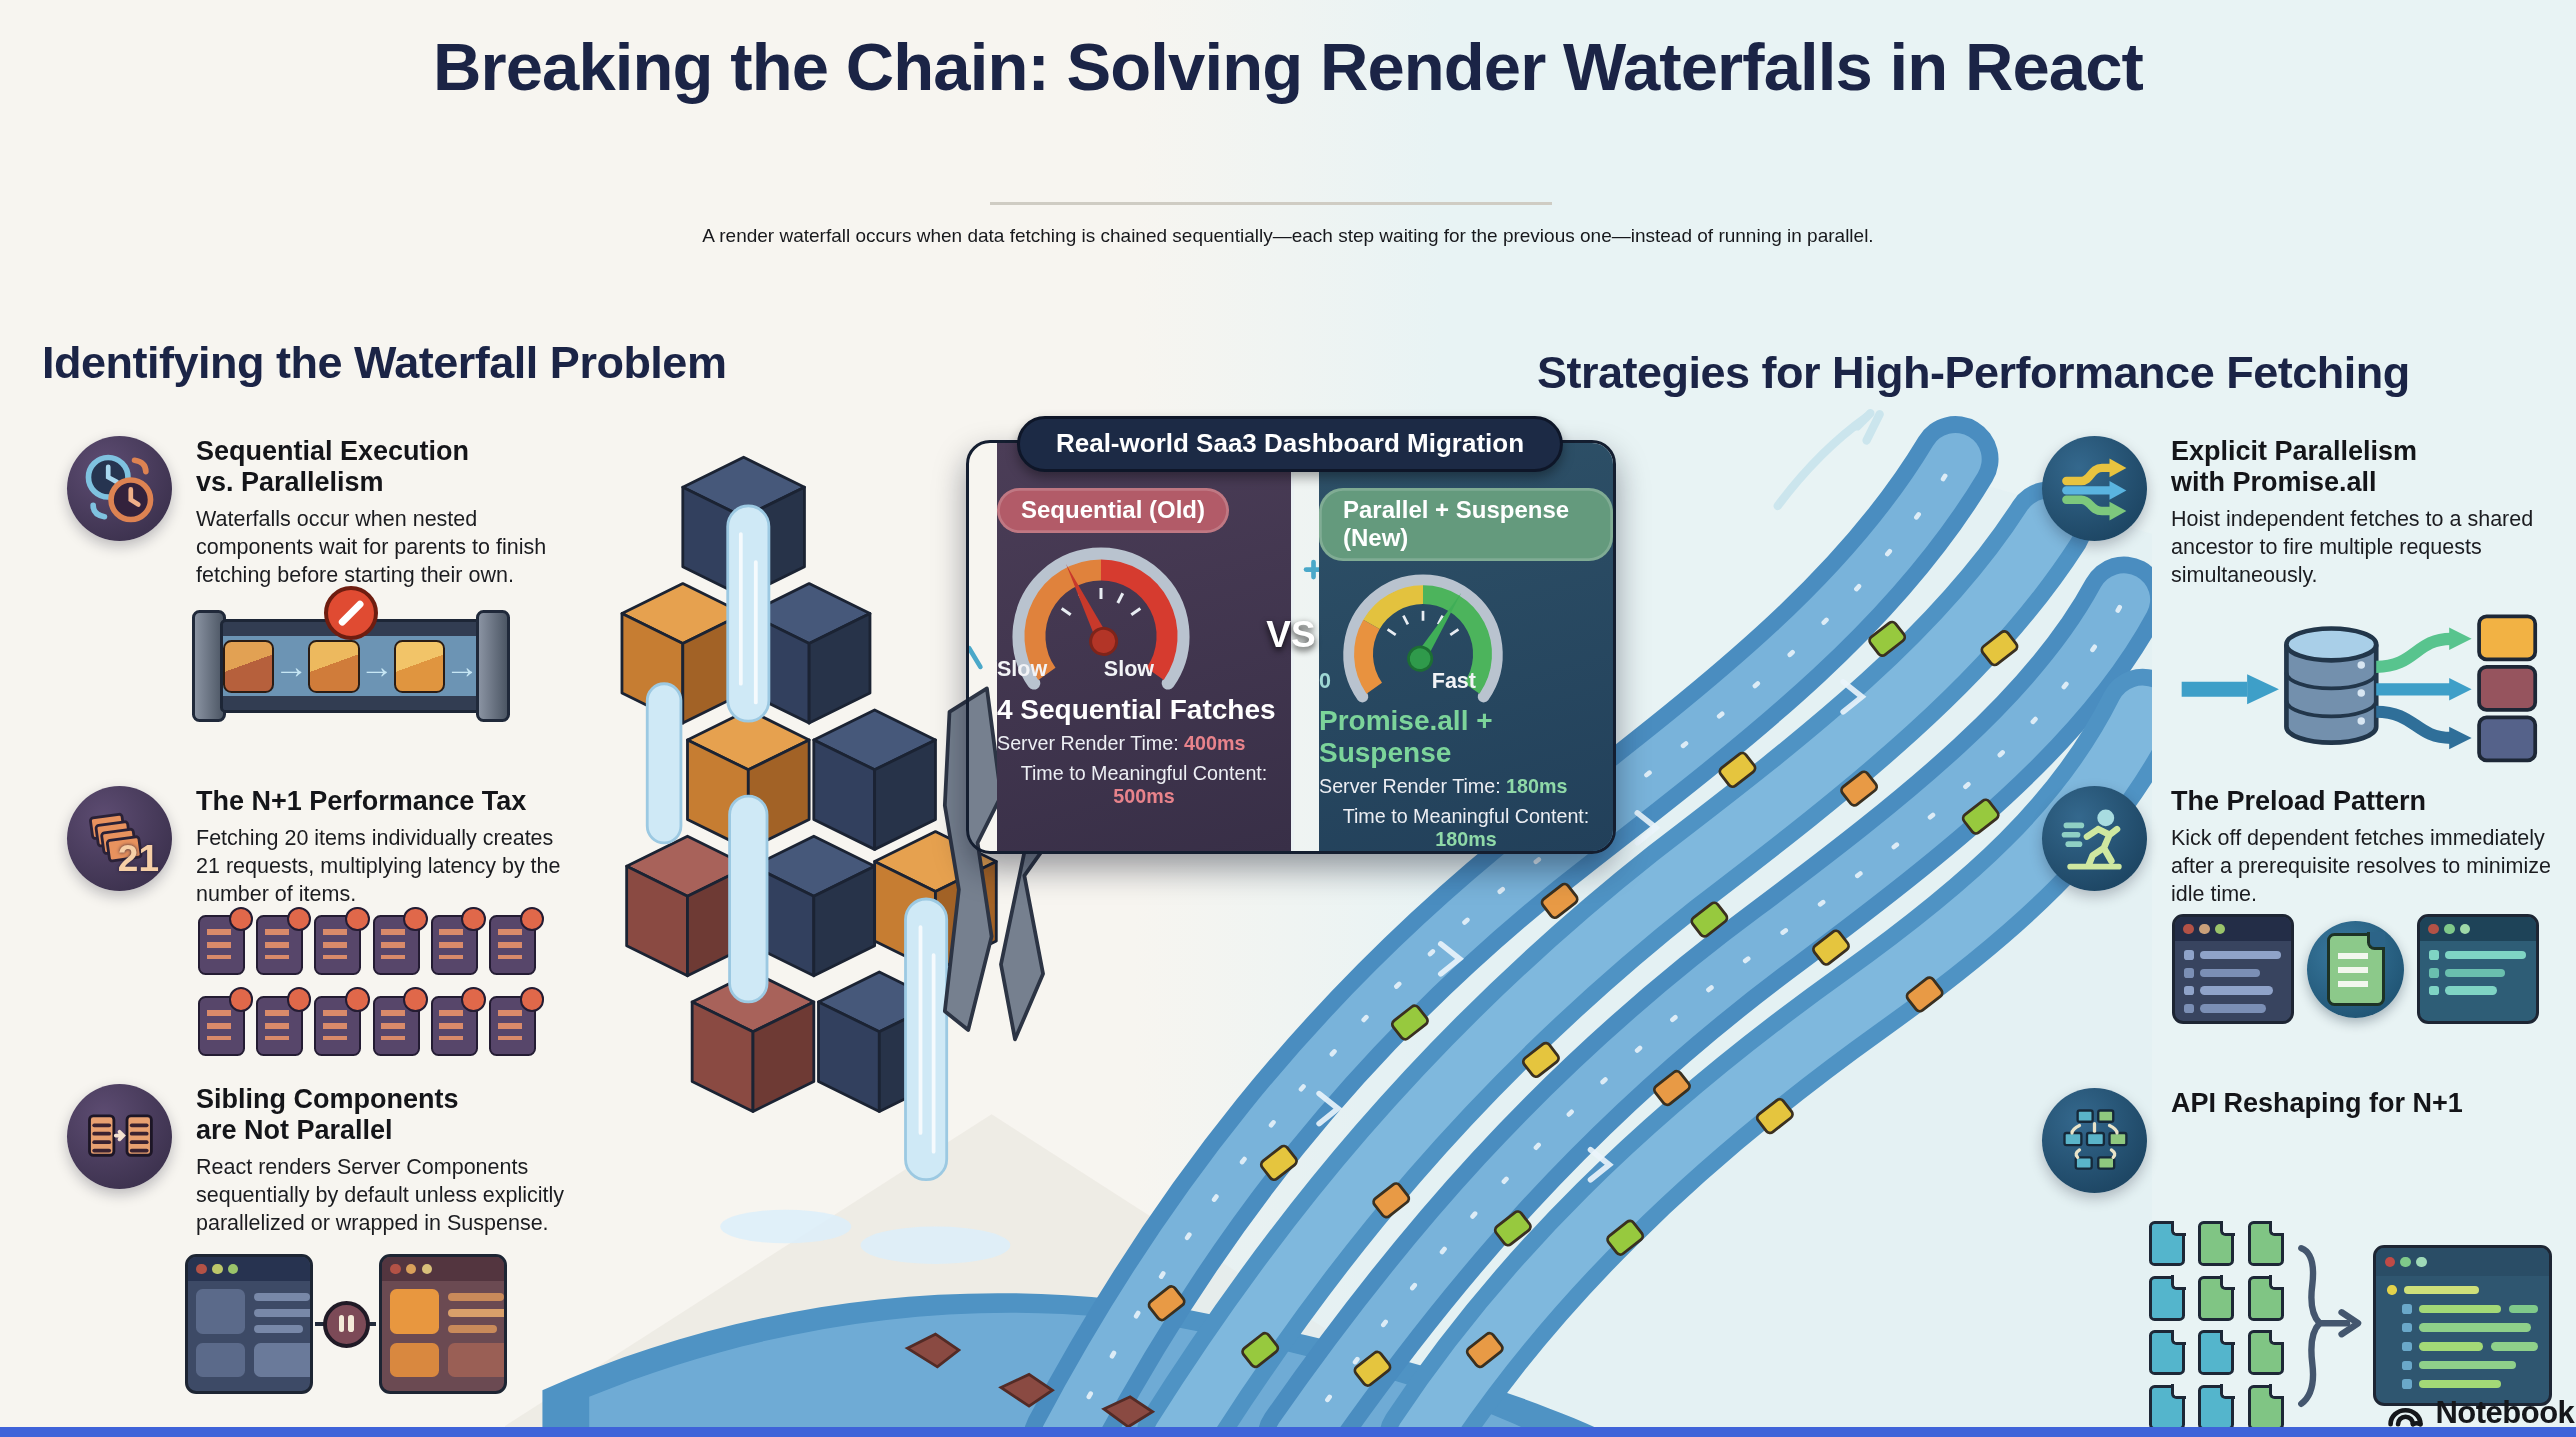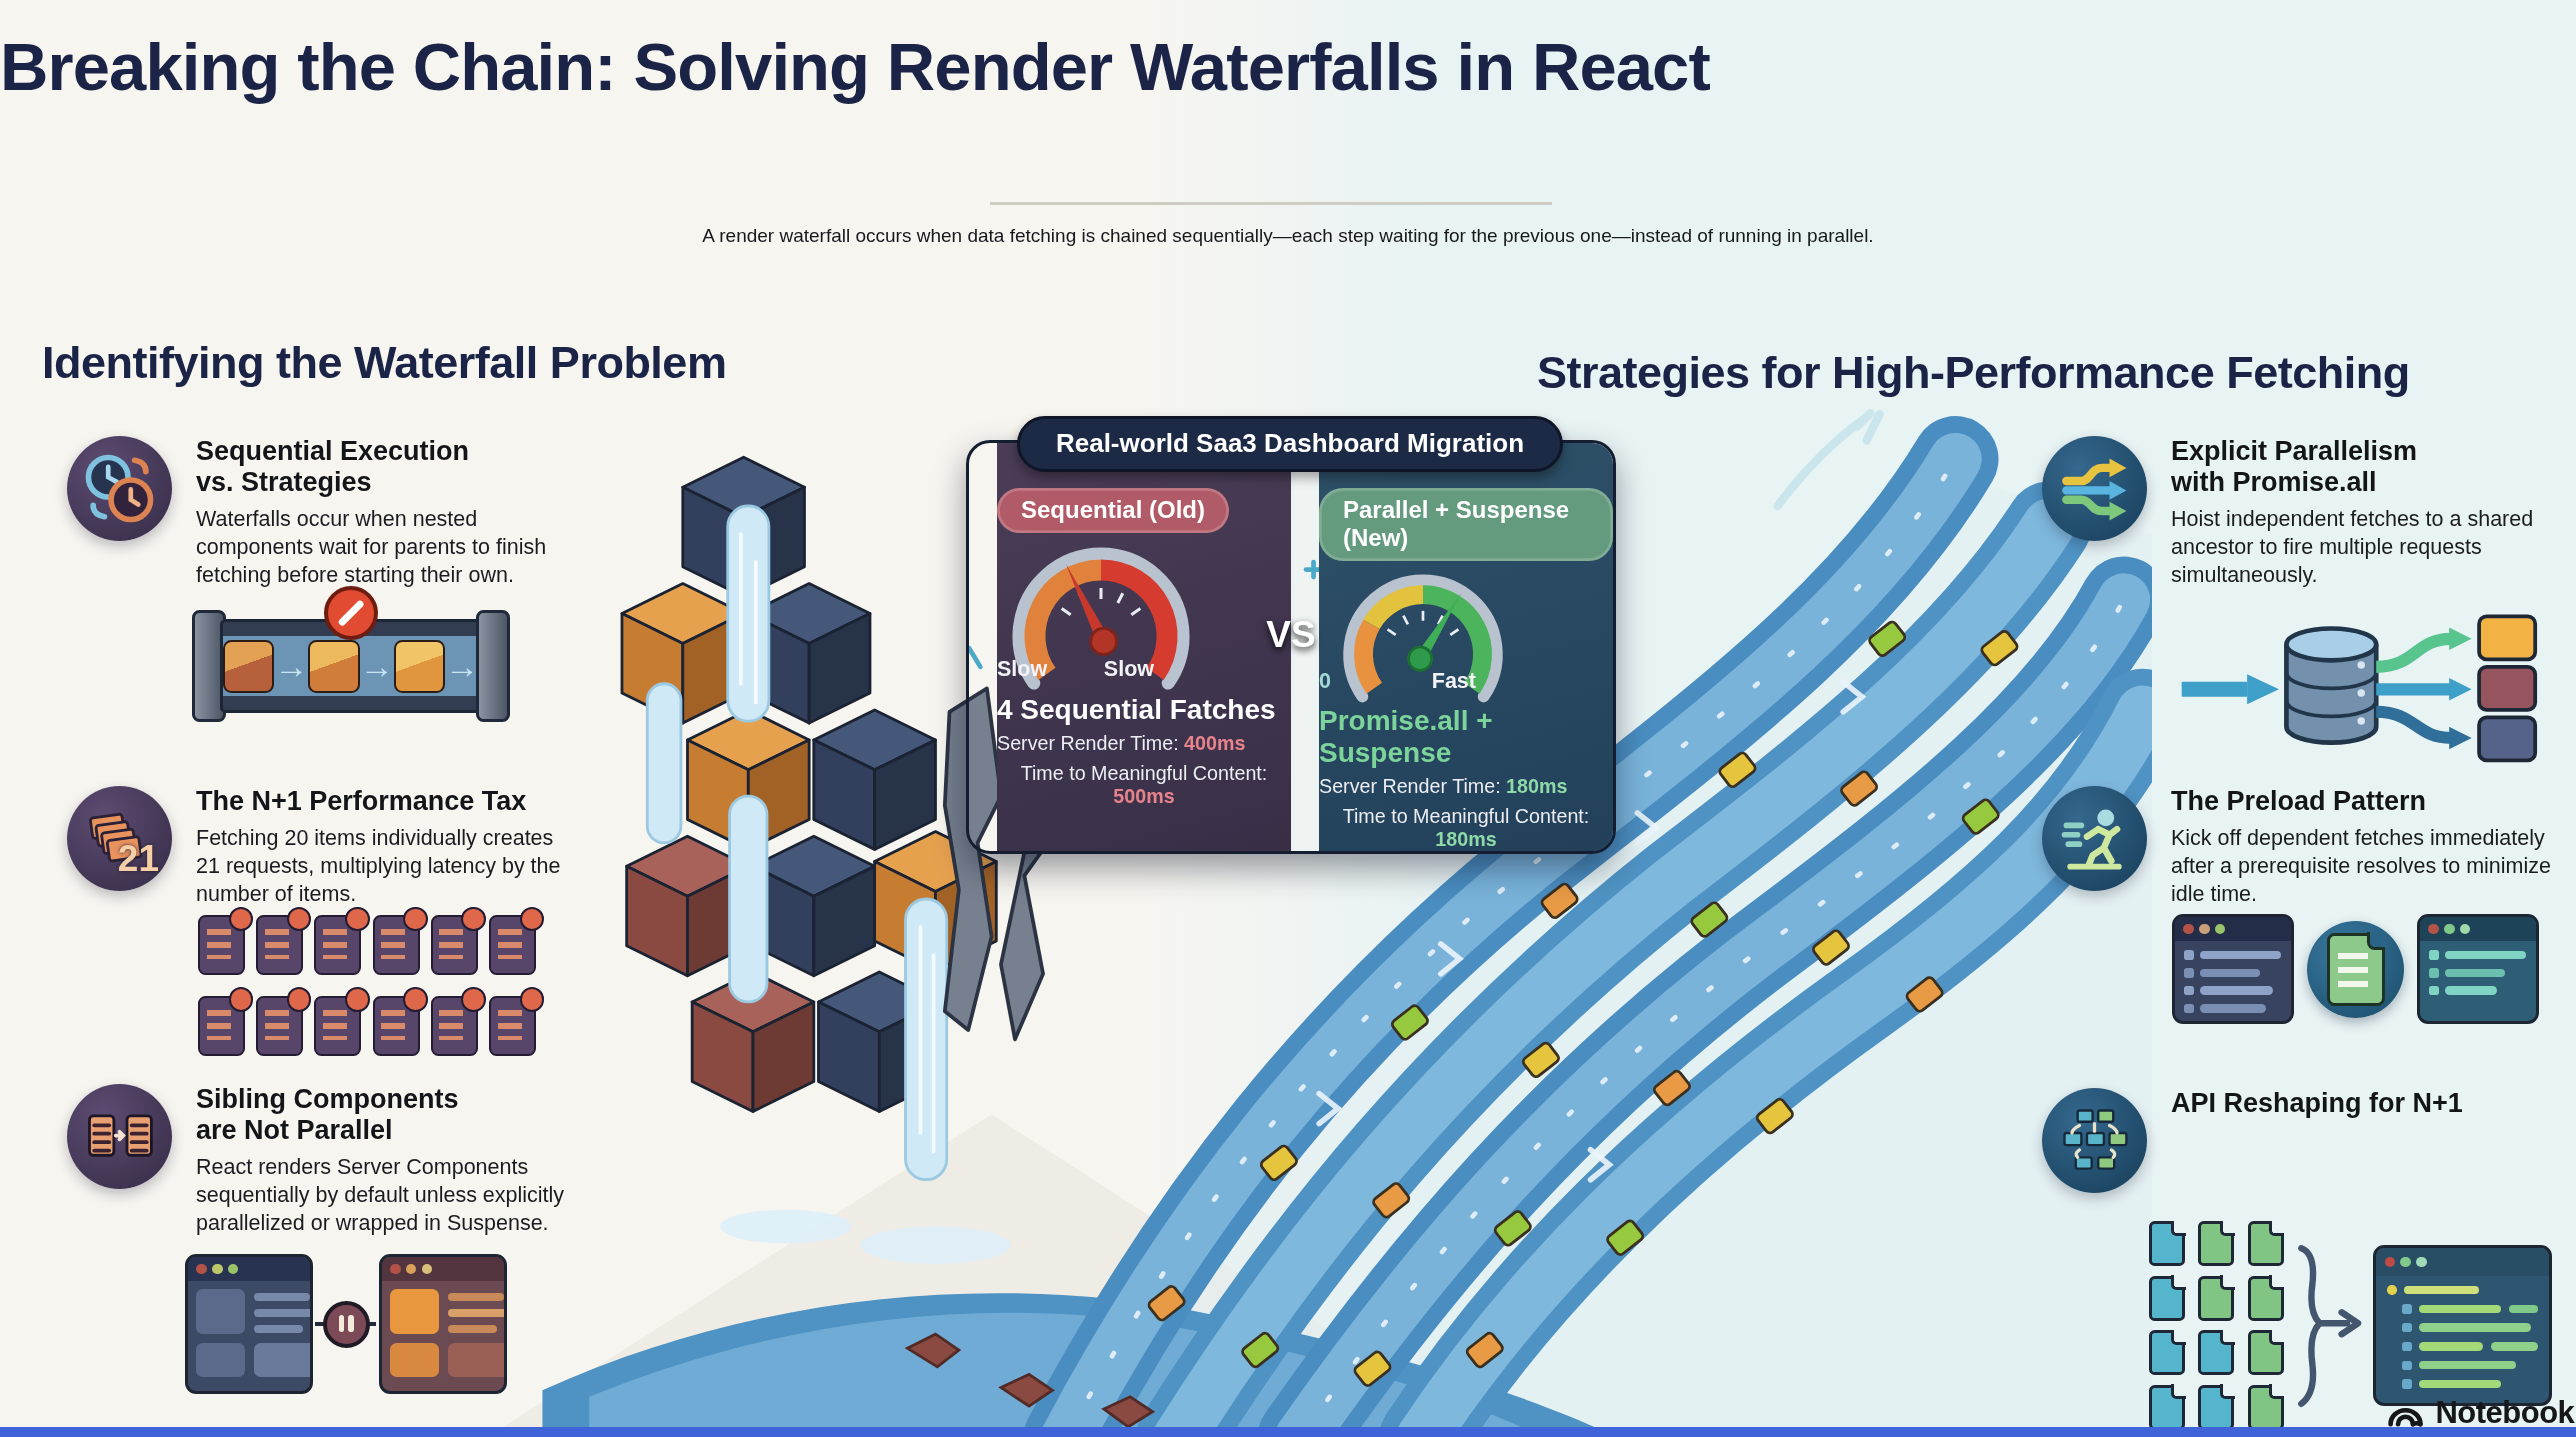--- a/index.html
+++ b/index.html
@@ -1,20 +1,20 @@
 <!DOCTYPE html>
 <html style="font-size:15px"><head>
 <meta charset="utf-8">
 <style>
   html,body{margin:0;padding:0;background:#e8e8e8;}
   .canvas{position:relative;width:2576px;height:1438px;overflow:hidden;
     font-family:"Liberation Sans",sans-serif;
     background:linear-gradient(90deg,#f7f5f0 0%,#f7f5f0 44%,#e8f3f4 56%,#e8f3f4 100%);}
   
-  .main-title{position:absolute;top:28px;left:0;width:100%;text-align:left;
+  .main-title{position:absolute;top:28px;left:0;width:100%;text-align:center;
     font-size:67px;font-weight:bold;color:#1b2446;letter-spacing:-0.9px;}
   .title-divider{position:absolute;top:202px;left:990px;width:562px;height:2.8px;background:#cfccc3;}
   .subtitle{position:absolute;left:0;width:100%;text-align:center;font-size:19px;color:#17181c;}
   .sub1{top:225px;}  .sub2{top:266px;}
   
   .section-heading{position:absolute;font-size:45px;font-weight:bold;color:#1b2446;letter-spacing:-0.5px;z-index:3;}
   .sh-left{left:42px;top:337px;}  .sh-right{left:1537px;top:347px;}
   
   .feature{position:absolute;display:flex;gap:24px;z-index:3;}
   .feature-icon{width:105px;height:105px;border-radius:50%;flex:none;
@@ -304,21 +304,21 @@
         <circle cx="30" cy="30" r="21" fill="#263450" stroke="#7fc2e0" stroke-width="6"></circle>
         <path d="M30 19 V30 L39 35" stroke="#a8d8ef" stroke-width="5" fill="none" stroke-linecap="round"></path>
         <circle cx="54" cy="54" r="21" fill="#33223c" stroke="#dd8352" stroke-width="6"></circle>
         <path d="M54 43 V54 L62 59" stroke="#f0b088" stroke-width="5" fill="none" stroke-linecap="round"></path>
         <path d="M58 12 q12 2 12 12" stroke="#dd8352" stroke-width="6" fill="none" stroke-linecap="round"></path>
         <path d="M26 72 q-12 -2 -12 -12" stroke="#7fc2e0" stroke-width="6" fill="none" stroke-linecap="round"></path>
       </svg>
     </div>
     <div class="feature-text">
       <div class="t1">Sequential Execution</div>
-      <div class="t2">vs. Strategies</div>
+      <div class="t2">vs. Parallelism</div>
       <div class="fbody">Waterfalls occur when nested components wait for parents to finish fetching before starting their own.</div>
     </div>
   </div>
 
   <div class="pipe-illus">
     <div class="pipe-cap cap-l"></div>
     <div class="pipe-body">
       <div class="pkt"></div>
       <span class="parrow">→</span>
       <div class="pkt pkt2"></div>

